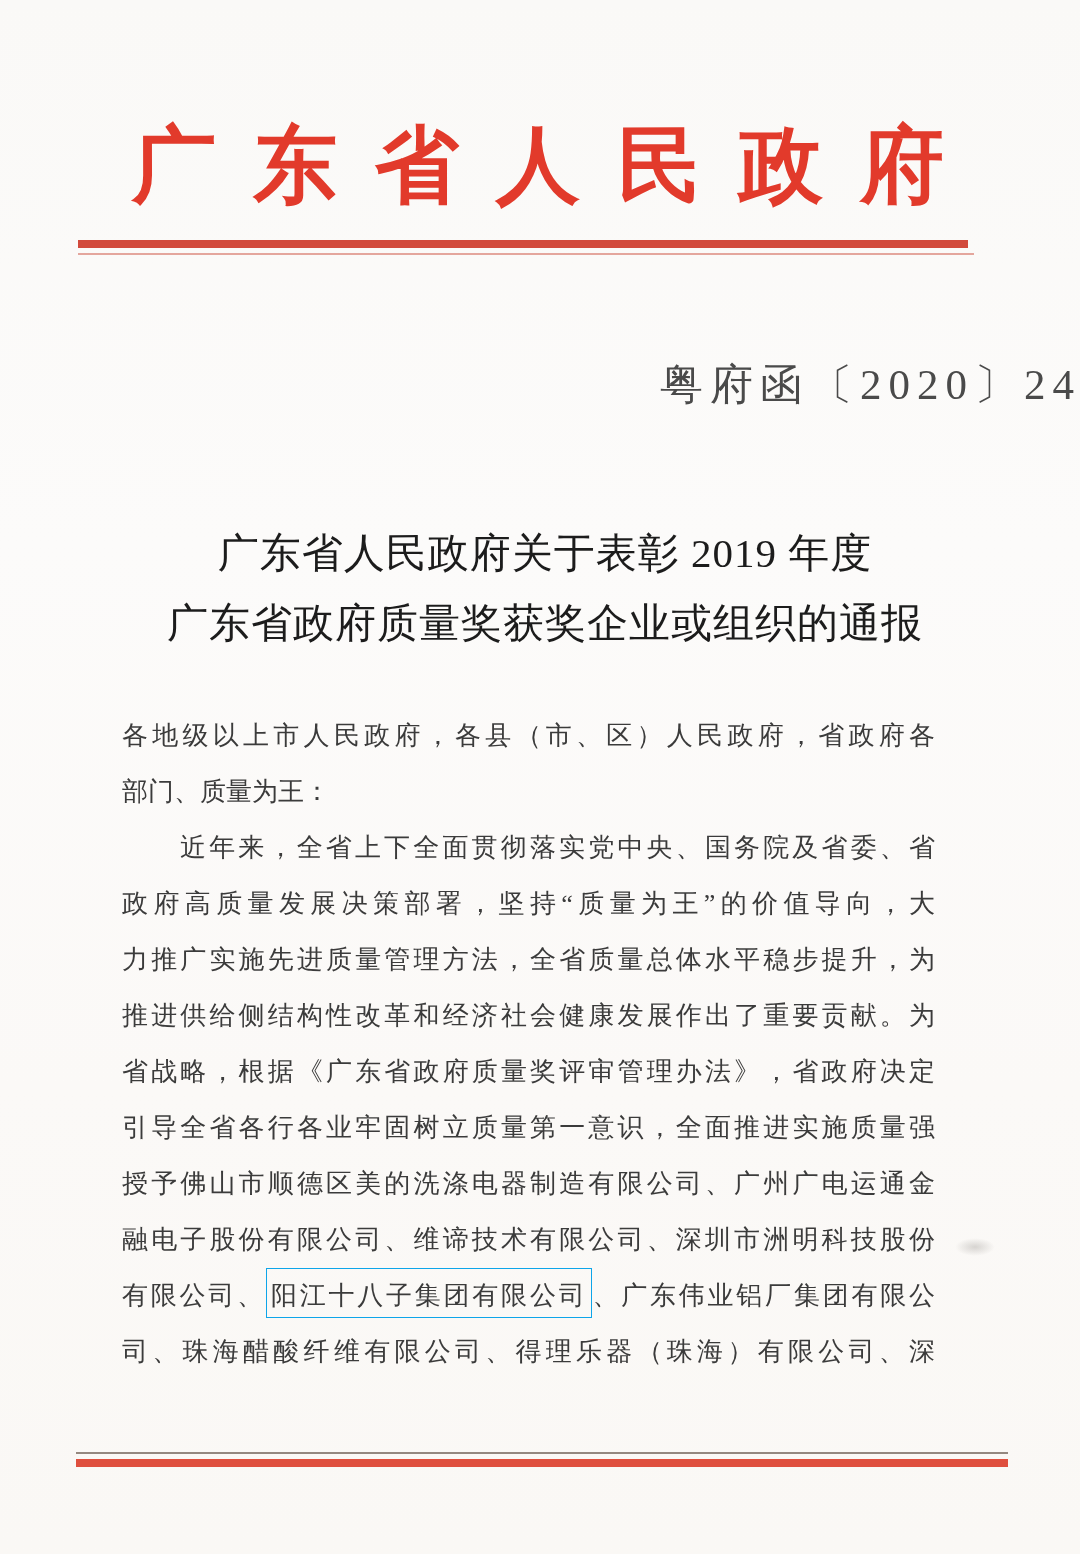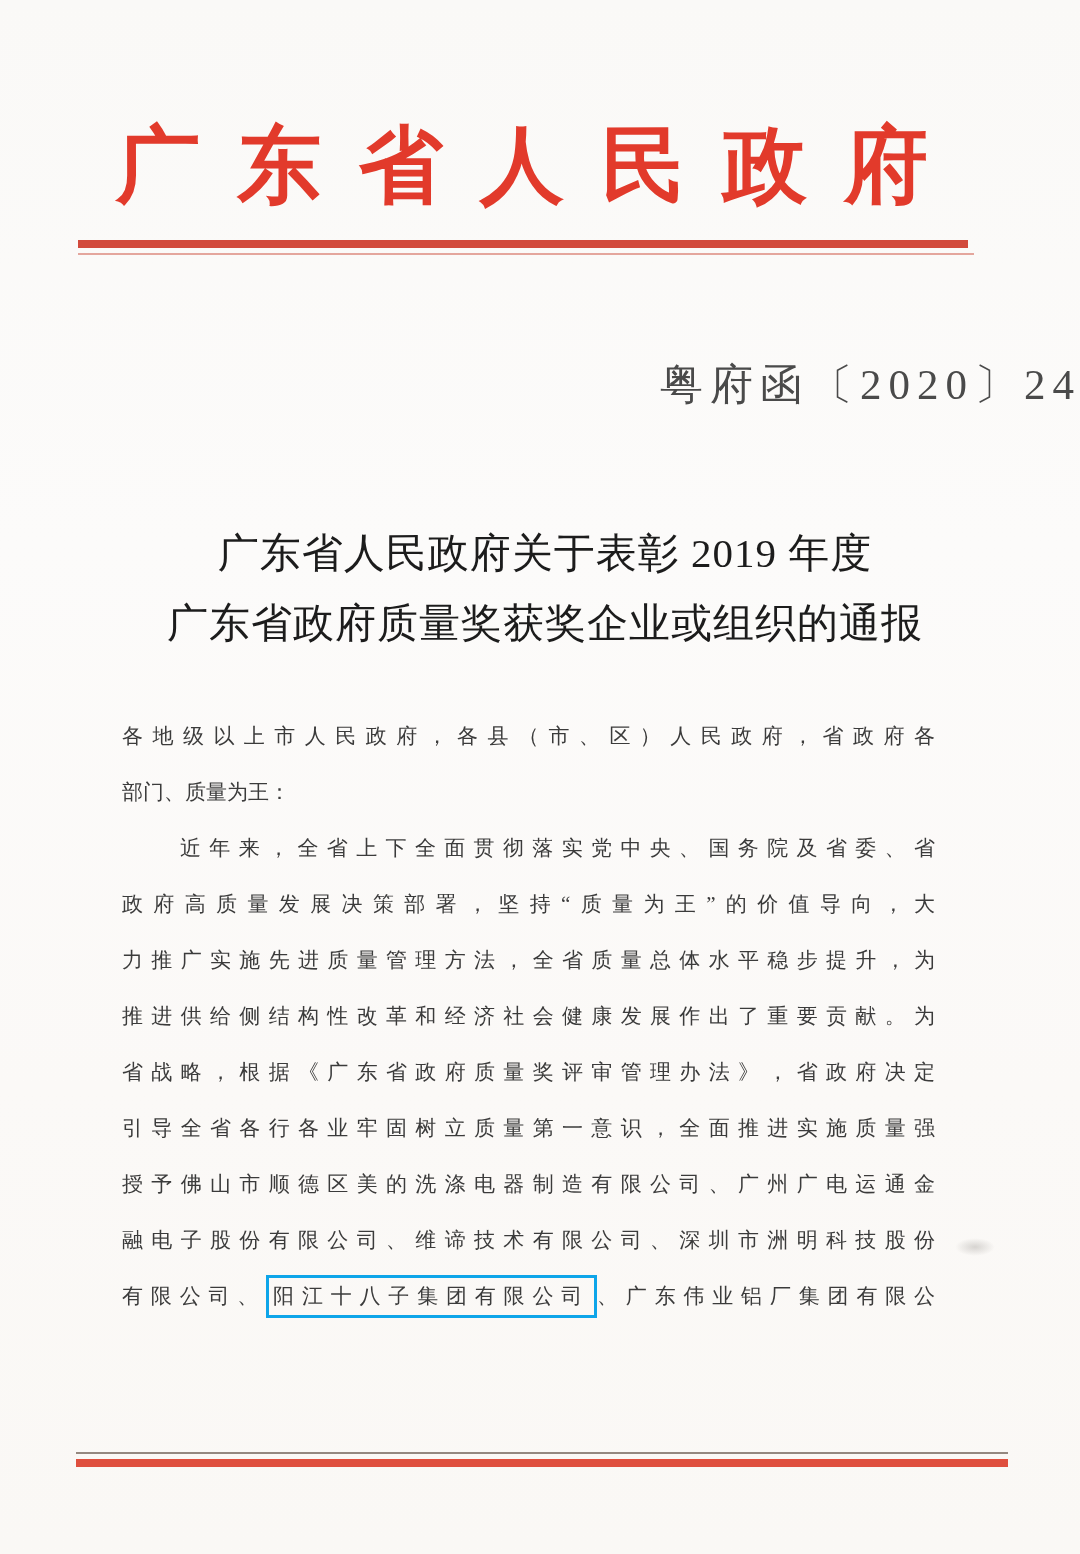--- a/index.html
+++ b/index.html
@@ -7,21 +7,21 @@
   body {
     position: relative;
     background: linear-gradient(180deg, #faf9f7 0%, #fcfbfa 35%, #fbf9f7 70%, #faf8f5 100%);
     font-family: "Liberation Serif", "DejaVu Serif", serif;
     overflow: hidden;
   }
   .abs { position: absolute; }
 
   
   .org-title {
-    left: 116px; top: 116px; width: 812px; height: 100px;
+    left: 132px; top: 116px; width: 812px; height: 100px;
     font-size: 84px; line-height: 100px; font-weight: bold;
     color: #e23a2b;
     text-align: justify; text-align-last: justify;
     white-space: nowrap; overflow: visible;
   }
   .rule-thick {
     left: 78px; top: 240px; width: 890px; height: 8px;
     background: #d24a3c;
   }
   .rule-thin {
@@ -41,33 +41,33 @@
     left: 90px; width: 910px;
     font-size: 41px; font-weight: normal; color: #1c1c1c;
     text-align: center; letter-spacing: 1px; white-space: nowrap;
   }
   .doc-title.l1 { top: 526px; }
   .doc-title.l2 { top: 596px; }
 
   
   .body-block {
     left: 122px; top: 708px; width: 813px;
-    font-size: 21px; color: #3b3b3b;
+    font-size: 26px; color: #3b3b3b;
   }
   .bline {
     height: 56px; line-height: 56px;
     text-align: justify; text-align-last: justify;
     white-space: nowrap; overflow: visible;
   }
   .bline.end { text-align: left; text-align-last: auto; }
   .bline.indent { text-indent: 58px; }
 
   .red-box {
-    border: 3px solid #0ea5e9;
-    padding: 6px 4px 7px 4px;
+    border: 1px solid #0ea5e9;
+    padding: 12px 4px 7px 4px;
   }
 
   
   .foot-gray {
     left: 76px; top: 1452px; width: 932px; height: 2px;
     background: #94887f;
   }
   .foot-red {
     left: 76px; top: 1459px; width: 932px; height: 8px;
     background: #df4f3e;
@@ -98,18 +98,19 @@
   <div class="bline end">部门、质量为王：</div>
   <div class="bline indent">近年来，全省上下全面贯彻落实党中央、国务院及省委、省</div>
   <div class="bline">政府高质量发展决策部署，坚持“质量为王”的价值导向，大</div>
   <div class="bline">力推广实施先进质量管理方法，全省质量总体水平稳步提升，为</div>
   <div class="bline">推进供给侧结构性改革和经济社会健康发展作出了重要贡献。为</div>
   <div class="bline">省战略，根据《广东省政府质量奖评审管理办法》，省政府决定</div>
   <div class="bline">引导全省各行各业牢固树立质量第一意识，全面推进实施质量强</div>
   <div class="bline">授予佛山市顺德区美的洗涤电器制造有限公司、广州广电运通金</div>
   <div class="bline">融电子股份有限公司、维谛技术有限公司、深圳市洲明科技股份</div>
   <div class="bline"><span>有限公司、</span><span class="red-box">阳江十八子集团有限公司</span><span>、广东伟业铝厂集团有限公</span></div>
+  <div class="bline">司、珠海醋酸纤维有限公司、得理乐器（珠海）有限公司、深</div>
 </div>
 
 <div class="abs smudge"></div>
 
 <div class="abs foot-gray"></div>
 <div class="abs foot-red"></div>
 
 </body></html>

